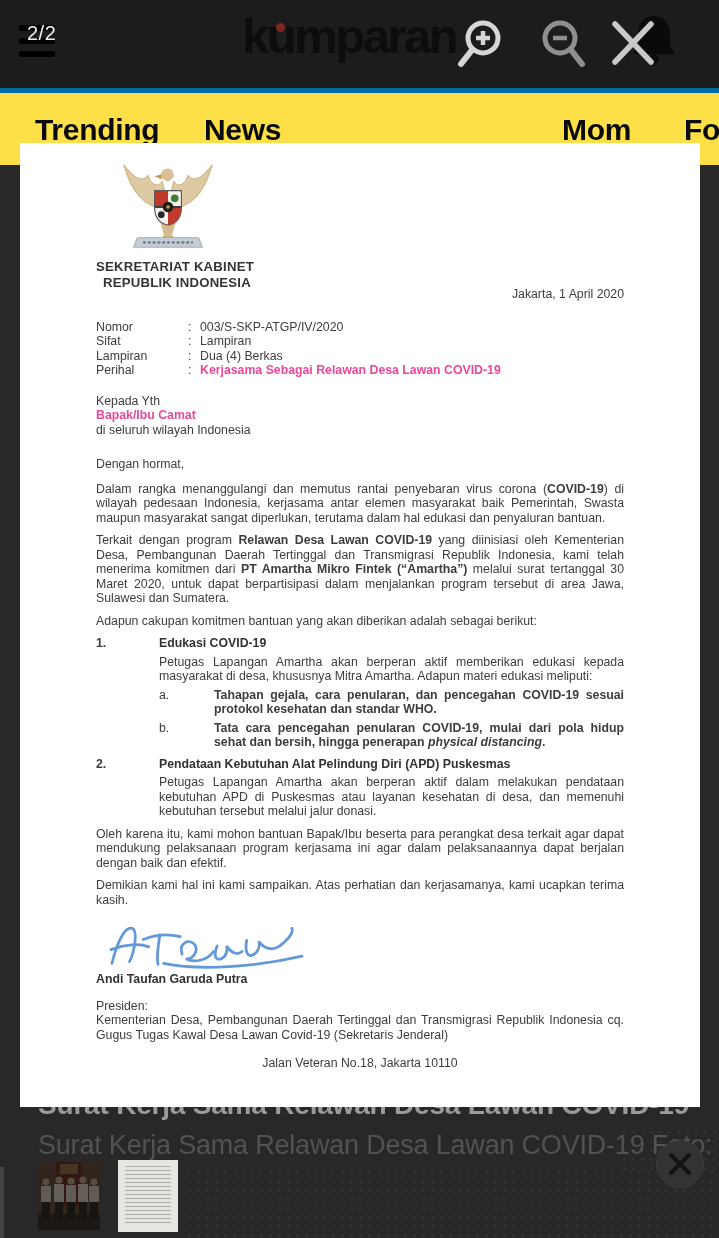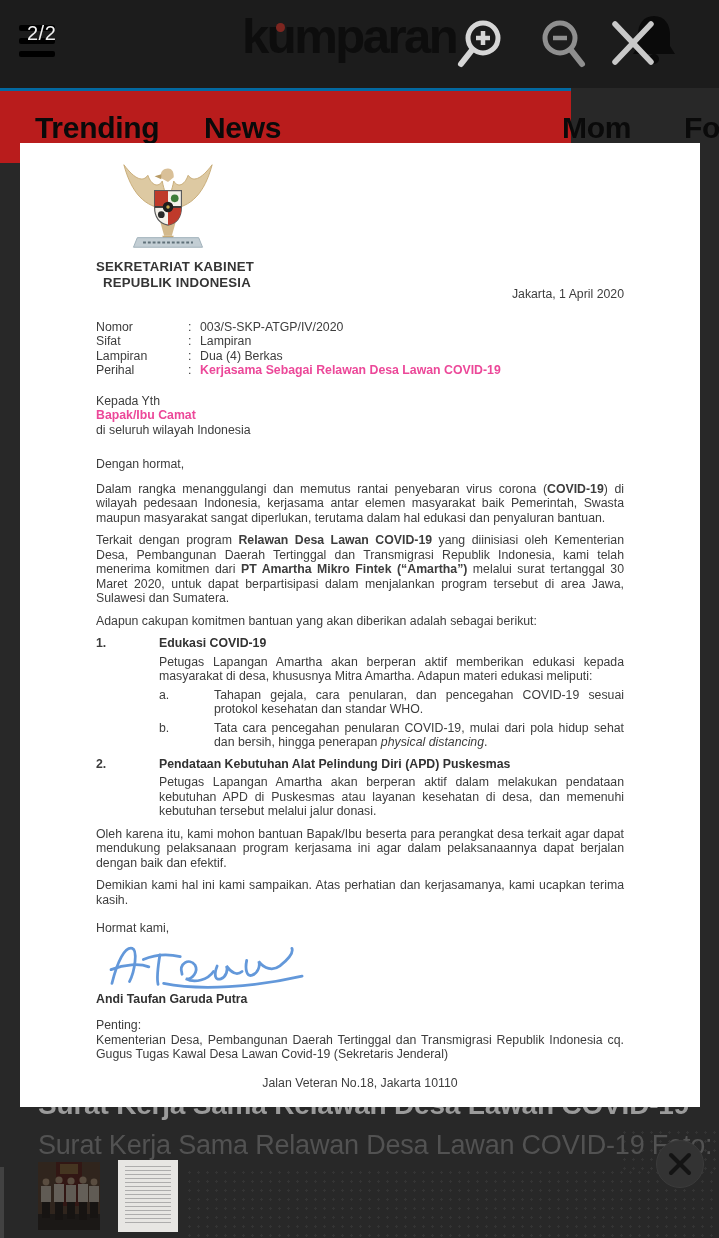--- a/index.html
+++ b/index.html
@@ -6,21 +6,21 @@
   body{
     width:719px;height:1238px;position:relative;overflow:hidden;
     background:#282828;
     font-family:"Liberation Sans", sans-serif;
     -webkit-font-smoothing:antialiased;
   }
   .abs{position:absolute;}
 
   
   .topbar{left:0;top:0;width:719px;height:88px;background:#1c1c1c;z-index:2;}
-  .navrow{left:0;top:88px;width:571px;height:72px;background:#b91c1c;border-top:3px solid #0369a1;z-index:1;}
+  .navrow{left:0;top:88px;width:719px;height:72px;background:#fde047;border-top:5px solid #0369a1;z-index:1;}
   .nav-tab{position:absolute;top:20px;font-size:30px;font-weight:700;color:#0a0a0a;letter-spacing:-.3px;white-space:nowrap;}
 
   .hamburger{left:19px;top:25px;width:36px;height:34px;z-index:3;}
   .hamburger span{display:block;width:36px;height:6px;background:#000;margin-bottom:7px;border-radius:2px;}
   .counter{left:27px;top:22px;font-size:20px;color:#f1f1f1;z-index:4;letter-spacing:.5px;}
 
   .logo{left:242px;top:8px;z-index:3;font-size:49px;font-weight:700;color:#0d0d0d;letter-spacing:-2.5px;white-space:nowrap;}
   .logo .u{position:relative;color:#0d0d0d;}
   .logo .u::after{content:"";position:absolute;left:9px;top:14px;width:9px;height:9px;border-radius:50%;background:#7e2620;}
 
@@ -45,21 +45,21 @@
   .recipient{margin-top:16px;}
   .salutation{margin-top:20px;}
   .para{text-align:justify;margin-top:8px;}
   .p1{margin-top:10px;}
   .list-head{display:flex;margin-top:8px;}
   .list-head .num{flex:0 0 63px;font-weight:700;}
   .list-head .ttl{font-weight:700;color:#323232;}
   .list-para{margin:4px 0 0 63px;text-align:justify;}
   .sub{display:flex;margin:4px 0 0 63px;}
   .sub .ltr{flex:0 0 55px;}
-  .sub .txt{text-align:justify;}
+  .sub .txt{text-align:justify;font-weight:bold;}
   .closing{margin-top:14px;}
   .sig{margin:5px 0 0 2px;display:block;}
   .name{margin-top:3px;font-weight:700;color:#323232;}
   .tembusan{margin-top:12px;}
   .letter-footer{margin-top:14px;text-align:center;}
 
   
   .photo-title{left:38px;top:1089px;z-index:3;font-size:28px;font-weight:700;color:#9b9b9b;white-space:nowrap;letter-spacing:-.2px;}
   .caption{left:38px;top:1130px;width:681px;z-index:3;font-size:27px;color:#525252;white-space:nowrap;overflow:hidden;letter-spacing:-.2px;}
   .dots{z-index:2;background-image:radial-gradient(#343434 1.2px, transparent 1.4px);background-size:9px 9px;}
@@ -225,40 +225,39 @@
     <div class="list-head" style="margin-top:7px">
       <span class="num">2.</span>
         <span class="ttl">Pendataan Kebutuhan Alat Pelindung Diri (APD) Puskesmas</span>
     </div>
     <div class="list-para">Petugas Lapangan Amartha akan berperan aktif dalam melakukan pendataan kebutuhan APD di Puskesmas atau layanan kesehatan di desa, dan memenuhi kebutuhan tersebut melalui jalur donasi.</div>
 
     <div class="para">Oleh karena itu, kami mohon bantuan Bapak/Ibu beserta para perangkat desa terkait agar dapat mendukung pelaksanaan program kerjasama ini agar dalam pelaksanaannya dapat berjalan dengan baik dan efektif.</div>
     <div class="para">Demikian kami hal ini kami sampaikan. Atas perhatian dan kerjasamanya, kami ucapkan terima kasih.</div>
 
     <div class="closing">
-      <div>Hormat kami,</div>
     </div>
 
     <svg class="sig" width="218" height="48" viewBox="0 0 218 52">
       <g fill="none" stroke="#5b93d8" stroke-width="3" stroke-linecap="round" opacity="0.95">
         <path d="M6 46 C12 22 20 6 28 8 C34 10 31 32 25 44"></path>
         <path d="M5 31 C20 25 36 24 46 28"></path>
         <path d="M40 20 C54 14 68 14 80 17"></path>
         <path d="M58 15 C56 27 54 39 56 47"></path>
         <path d="M82 36 C78 24 90 18 96 26 C100 33 93 42 86 41 C96 46 110 42 116 33"></path>
         <path d="M120 27 C116 37 118 43 124 41 C130 39 132 31 130 27 C135 34 141 38 147 33"></path>
         <path d="M152 21 C150 31 152 39 158 37 C164 35 167 27 165 22 C171 30 180 33 188 27 C198 19 203 13 201 8"></path>
         <path d="M62 46 C102 54 160 50 212 38"></path>
       </g>
     </svg>
 
     <div class="name">Andi Taufan Garuda Putra</div>
 
     <div class="tembusan">
-      <div>Penting:</div>
+      <div>Presiden:</div>
       <div style="text-align:justify">Kementerian Desa, Pembangunan Daerah Tertinggal dan Transmigrasi Republik Indonesia cq. Gugus Tugas Kawal Desa Lawan Covid-19 (Sekretaris Jenderal)</div>
     </div>
 
     <div class="letter-footer">Jalan Veteran No.18, Jakarta 10110</div>
   </div>
 </div>
 
 <div class="abs left-sliver"></div>
 
 <svg class="abs thumb thumb1" viewBox="0 0 62 68">

